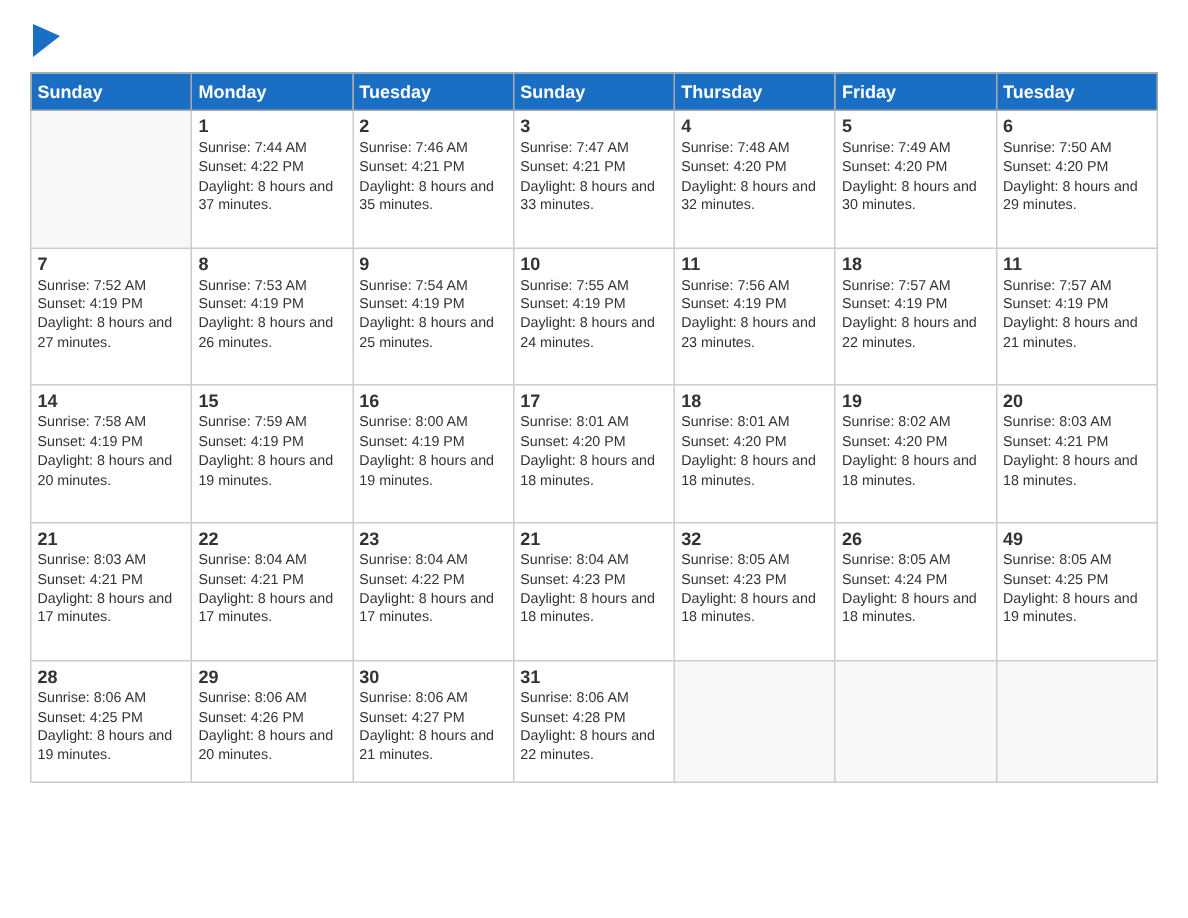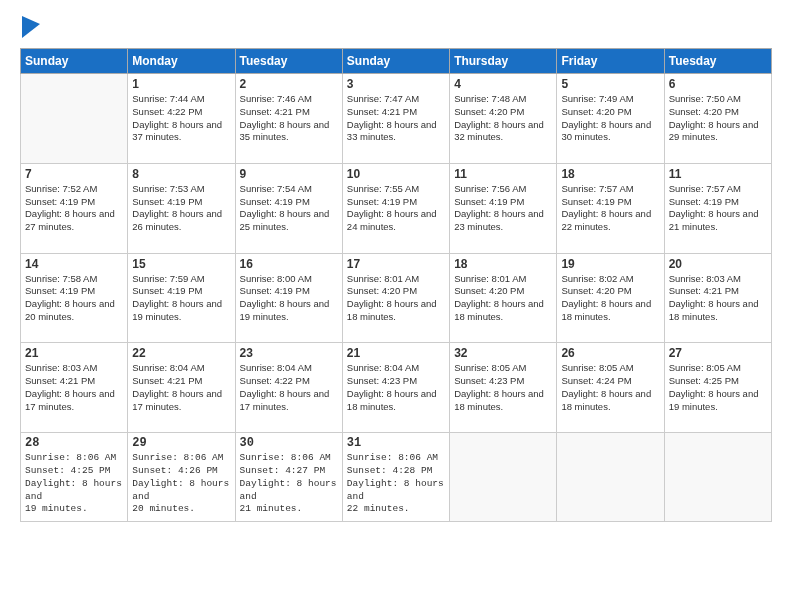--- a/index.html
+++ b/index.html
@@ -95,21 +95,20 @@
       display: block;
       margin-bottom: 2px;
     }
     .day-info {
       font-size: 9.5px;
       color: #333;
       line-height: 1.35;
     }
     .last-row td {
       height: 78px;
-      font-family: Liberation Mono, monospace;
     }
   </style>
 </head>
 <body>
 
 <div class="page">
   <div class="header">
     <div class="logo">
       <div class="logo-text">
         <span class="logo-general"></span>
@@ -244,21 +243,21 @@
           </td>
           <td>
             <span class="day-num">32</span>
             <div class="day-info">Sunrise: 8:05 AM<br>Sunset: 4:23 PM<br>Daylight: 8 hours and<br>18 minutes.</div>
           </td>
           <td>
             <span class="day-num">26</span>
             <div class="day-info">Sunrise: 8:05 AM<br>Sunset: 4:24 PM<br>Daylight: 8 hours and<br>18 minutes.</div>
           </td>
           <td>
-            <span class="day-num">27</span>
+            <span class="day-num">49</span>
             <div class="day-info">Sunrise: 8:05 AM<br>Sunset: 4:25 PM<br>Daylight: 8 hours and<br>19 minutes.</div>
           </td>
         </tr>
         <tr class="last-row">
           <td>
             <span class="day-num">28</span>
             <div class="day-info">Sunrise: 8:06 AM<br>Sunset: 4:25 PM<br>Daylight: 8 hours and<br>19 minutes.</div>
           </td>
           <td>
             <span class="day-num">29</span>

